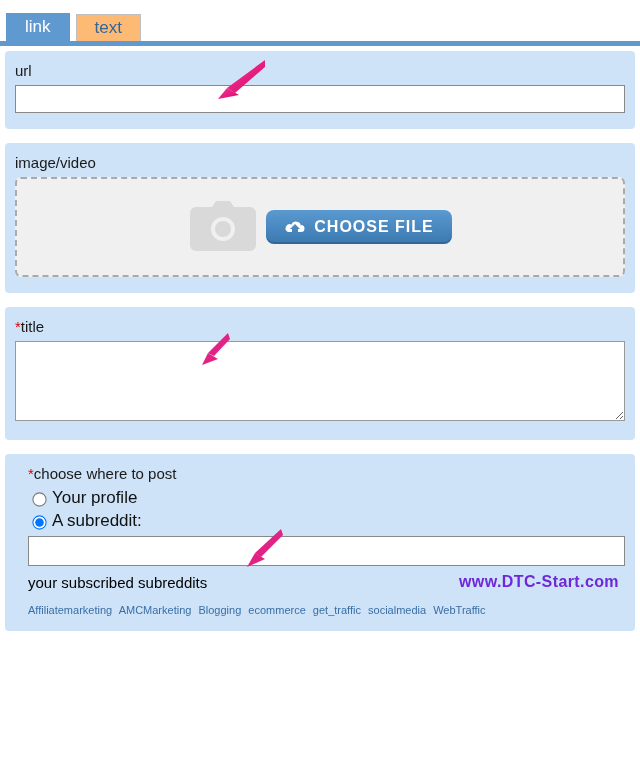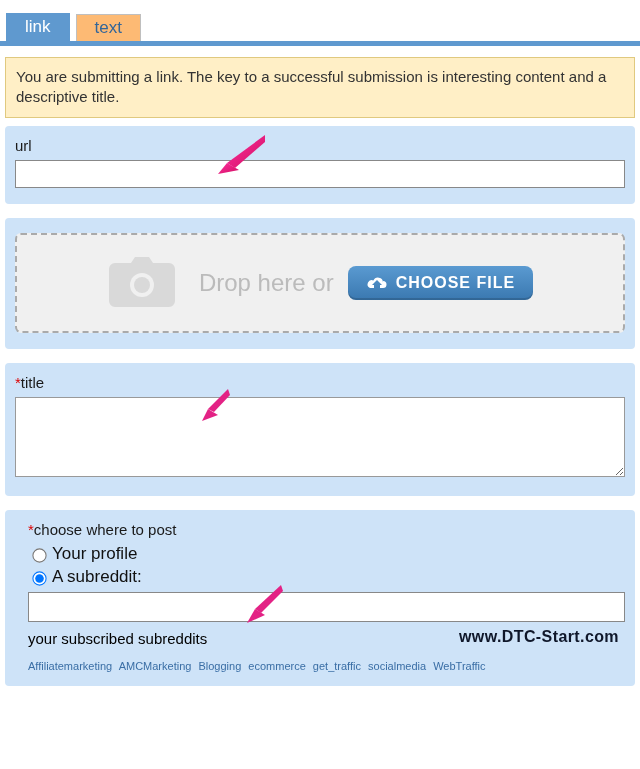--- a/index.html
+++ b/index.html
@@ -129,65 +129,64 @@
     margin-right: 4px;
     cursor: pointer;
   }
   .watermark {
     position: absolute;
     right: 16px;
     bottom: 40px;
     font-family: Arial, sans-serif;
     font-size: 16px;
     font-weight: bold;
-    color: #0f172a;
+    color: #6d28d9;
     letter-spacing: .4px;
   }
   
   .arrow {
     position: absolute;
     pointer-events: none;
   }
 </style>
 </head>
 <body>
 
 <div class="tabs">
   <div class="tab active">link</div>
   <div class="tab">text</div>
 </div>
 
 <div class="content">
 
-  <div class="infobox">You are submitting a link. The key to a successful submission is interesting content and a descriptive title.</div>
 
   <div class="panel">
     <div class="panel-title">url</div>
     <input type="text" class="text-input" value="" style="">
     
     <svg class="arrow" style="left:200px; top:4px;" width="70" height="48">
       <defs>
         <linearGradient id="ar" x1="0" y1="0" x2="1" y2="1">
           <stop offset="0" stop-color="#ff2fa1"></stop>
             <stop offset="1" stop-color="#d01060"></stop>
         </linearGradient>
       </defs>
       <path d="M60 5 L22 33 L30 38 L60 12 Z" fill="url(#ar)"></path>
       <path d="M22 33 L13 44 L34 40 Z" fill="url(#ar)"></path>
     </svg>
   </div>
 
   <div class="panel">
+    <div class="panel-title">image/video</div>
     <div class="dashed-box">
       <svg class="camera-icon" width="70" height="52" viewBox="0 0 70 52">
         <path d="M24 6 l4 -6 h14 l4 6 h16 a6 6 0 0 1 6 6 v32 a6 6 0 0 1 -6 6 h-54 a6 6 0 0 1 -6 -6 v-32 a6 6 0 0 1 6 -6 z" fill="#d9d9d9"></path>
         <circle cx="35" cy="28" r="12" fill="#f0f0f0"></circle>
         <circle cx="35" cy="28" r="8" fill="#d9d9d9"></circle>
       </svg>
-      <span class="drop-text">Drop here or</span>
       <button class="choose-btn">
         <svg width="22" height="18" viewBox="0 0 22 18">
           <path fill="#fff" d="M17 8.5a5 5 0 0 0-9.6-1.9A4 4 0 0 0 4 14h4v-3H6l5-5 5 5h-2v3h3a3.5 3.5 0 0 0 0-7z"></path>
         </svg>
         <span>CHOOSE FILE</span>
       </button>
     </div>
   </div>
 
   <div class="panel">

